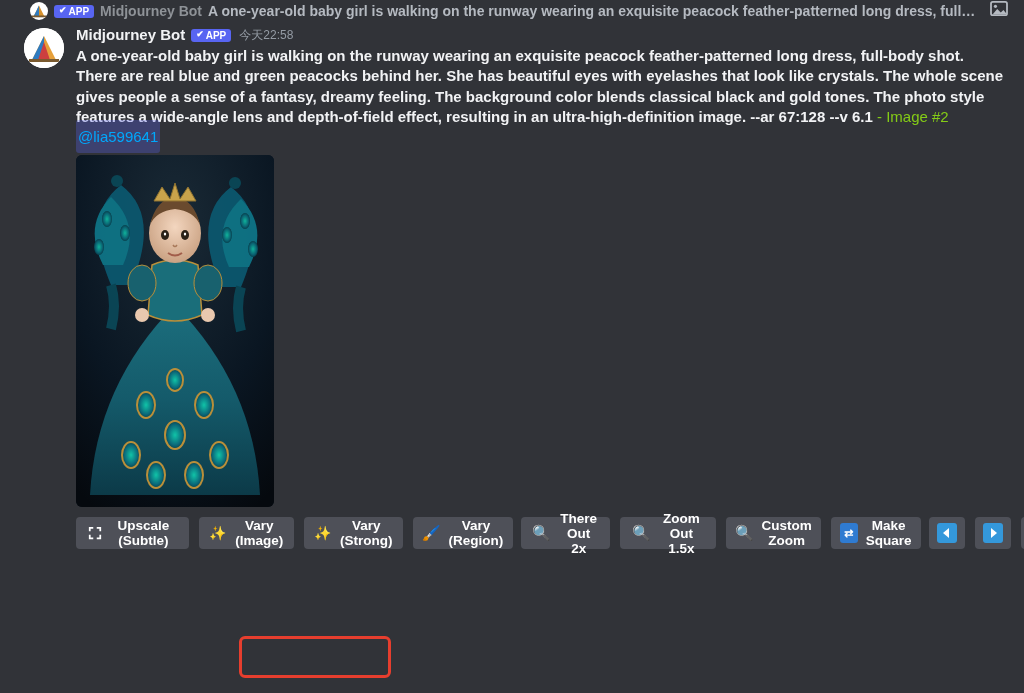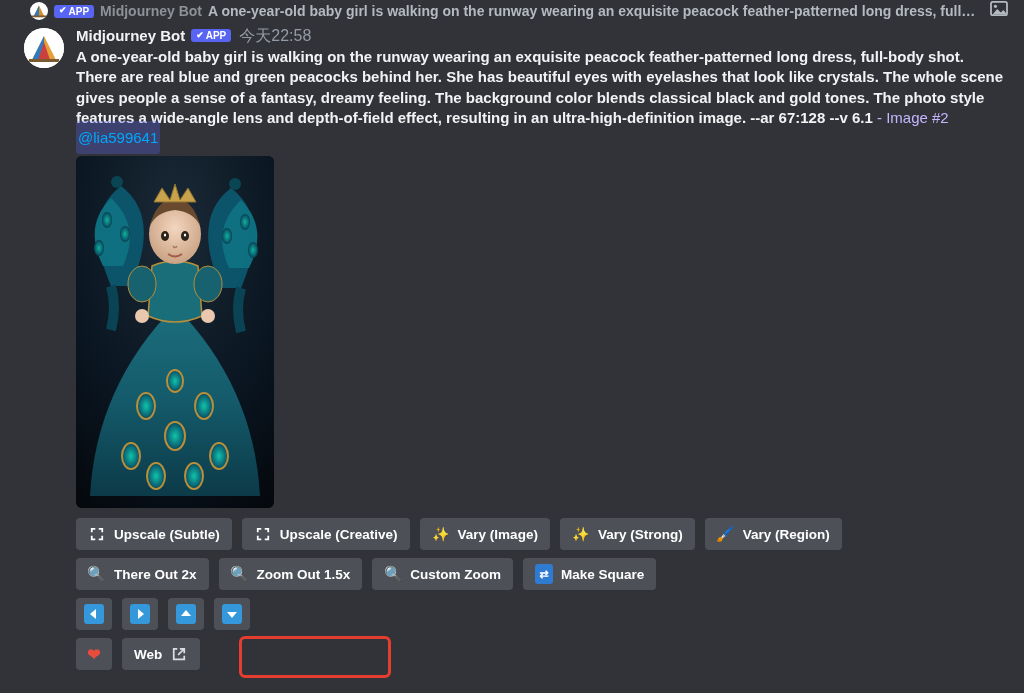--- a/index.html
+++ b/index.html
@@ -67,45 +67,45 @@
   }
   .avatar svg { width: 100%; height: 100%; display: block; }
 
   .msg-body { margin-left: 52px; }
 
   .header-line {
     display: flex; align-items: center; gap: 6px;
     line-height: 1.2;
   }
   .bot-name { color: #f2f3f5; font-weight: 600; font-size: 15px; }
-  .timestamp { color: #949ba4; font-size: 16px; margin-left: 2px; }
+  .timestamp { color: #949ba4; font-size: 12px; margin-left: 2px; }
 
   .prompt {
     color: #f2f3f5;
     font-weight: 700;
     line-height: 1.35;
     font-size: 15px;
     margin-top: 2px;
   }
-  .prompt .meta { color: #c4b5fd; font-weight: 400; }
+  .prompt .meta { color: #84cc16; font-weight: 400; }
   .prompt .mention { color: #00a8fc; background: rgba(88,101,242,0.3); padding: 8px 2px; border-radius: 3px; font-weight: 500;}
 
   
   .gen-image {
     margin-top: 8px;
     width: 198px; height: 352px;
     border-radius: 6px;
     overflow: hidden;
     position: relative;
     background: #0a1420;
   }
   .gen-image svg { width: 100%; height: 100%; display: block; }
 
   
-  .btn-rows { margin-top: 10px; display: flex; flex-direction: column; gap: 8px; }
+  .btn-rows { margin-top: 10px; display: flex; flex-direction: row; gap: 8px; }
   .btn-row { display: flex; gap: 10px; }
 
   .dbtn {
     background: #4e5058;
     color: #fff;
     border: none;
     border-radius: 4px;
     height: 32px;
     min-width: 36px;
     padding: 0 12px;
@@ -278,28 +278,20 @@
       <div class="btn-row">
         <button class="dbtn">
           <span class="ico expand-ico">
             <svg viewBox="0 0 16 16" stroke="#fff" stroke-width="2" fill="none">
                 <path d="M2 6V2h4M14 10v4h-4M10 2h4v4M6 14H2v-4"></path>
               </svg>
           </span>
           <span>Upscale (Subtle)</span>
         </button>
         <button class="dbtn">
-          <span class="ico expand-ico">
-            <svg viewBox="0 0 16 16" stroke="#fff" stroke-width="2" fill="none">
-                <path d="M2 6V2h4M14 10v4h-4M10 2h4v4M6 14H2v-4"></path>
-              </svg>
-          </span>
-          <span>Upscale (Creative)</span>
-        </button>
-        <button class="dbtn">
           <span class="ico sparkle">✨</span>
           <span>Vary (Image)</span>
         </button>
         <button class="dbtn">
           <span class="ico sparkle">✨</span>
           <span>Vary (Strong)</span>
         </button>
         <button class="dbtn">
           <span class="ico brush">🖌️</span>
           <span>Vary (Region)</span>

